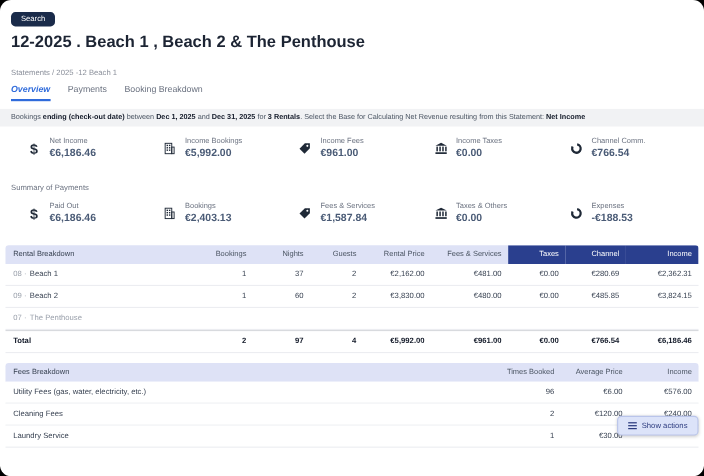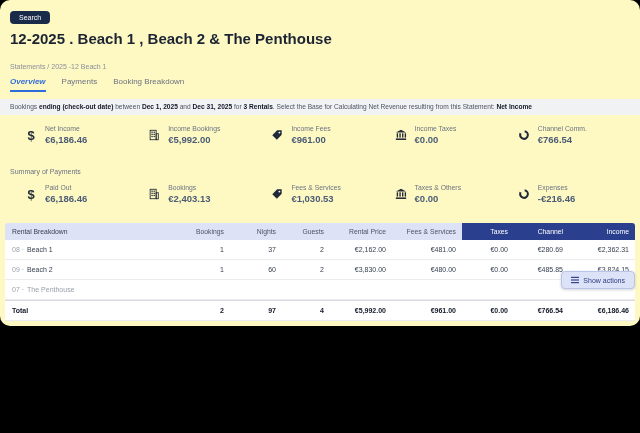--- a/index.html
+++ b/index.html
@@ -1,17 +1,17 @@
 <!DOCTYPE html>
 <html><head>
 <meta charset="utf-8">
 <style>
   html,body{margin:0;padding:0;background:#000;}
   body{width:640px;height:433px;font-family:"Liberation Sans",sans-serif;-webkit-font-smoothing:antialiased;}
-  .card{position:relative;width:640px;height:326px;background:#fef9c3;border-radius:10px;overflow:hidden;box-sizing:border-box;}
+  .card{position:relative;width:640px;height:433px;background:#ffffff;border-radius:10px;overflow:hidden;box-sizing:border-box;}
 
   
   .topbar{padding:6px 0 0 10px;height:14px;}
   .search-pill{display:inline-block;background:#1a2b4a;color:#fff;font-size:7px;padding:3px 9px;border-radius:4px;cursor:pointer;}
 
   h1{margin:10px 10px 0;font-size:15px;line-height:18px;font-weight:600;color:#1c2433;}
 
   .breadcrumb{margin:15px 10px 0;font-size:7px;color:#8a8f9a;cursor:pointer;}
 
   .tabs{display:flex;gap:16px;margin:7px 10px 0;font-size:8px;color:#6b7280;}
@@ -187,21 +187,21 @@
     </div>
     <div class="stat">
       <span class="stat-icon">
         <svg width="12" height="12" viewBox="0 0 14 14">
             <path d="M1.5 7.2 7.2 1.5h5.3v5.3L6.8 12.5z" fill="#1f2937"></path>
             <circle cx="9.8" cy="4.2" r="1.1" fill="#fff"></circle>
           </svg>
       </span>
       <div>
           <div class="stat-label">Fees &amp; Services</div>
-           <div class="stat-value">€1,030.53</div>
+           <div class="stat-value">€1,587.84</div>
         </div>
     </div>
     <div class="stat">
       <span class="stat-icon">
         <svg width="12" height="12" viewBox="0 0 14 14">
             <path d="M7 1 13 4H1Z" fill="#1f2937"></path>
             <rect x="2" y="5" width="1.6" height="5" fill="#1f2937"></rect>
             <rect x="5.1" y="5" width="1.6" height="5" fill="#1f2937"></rect>
             <rect x="8.2" y="5" width="1.6" height="5" fill="#1f2937"></rect>
             <rect x="11.3" y="5" width="1.6" height="5" fill="#1f2937"></rect>
@@ -214,21 +214,21 @@
         </div>
     </div>
     <div class="stat">
       <span class="stat-icon">
         <svg width="12" height="12" viewBox="0 0 14 14">
             <circle cx="7" cy="7" r="4.5" fill="none" stroke="#1f2937" stroke-width="2.4" stroke-dasharray="22 7" transform="rotate(-80 7 7)"></circle>
           </svg>
       </span>
       <div>
           <div class="stat-label">Expenses</div>
-           <div class="stat-value">-€216.46</div>
+           <div class="stat-value">-€188.53</div>
         </div>
     </div>
   </div>
 
   <div class="table rt">
     <div class="t-head">
       <span class="cell c-name title-cell">Rental Breakdown</span>
       <span class="cell c-b">Bookings</span>
       <span class="cell c-n">Nights</span>
       <span class="cell c-g">Guests</span>

